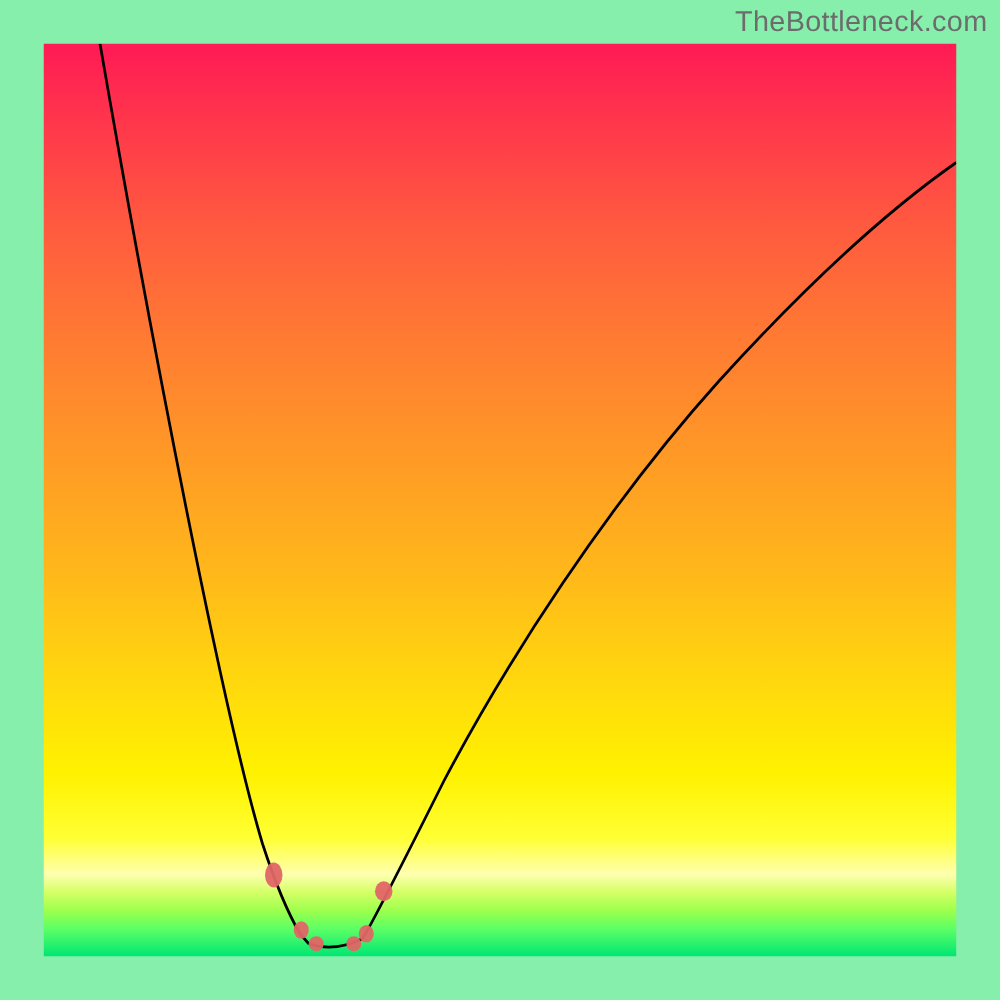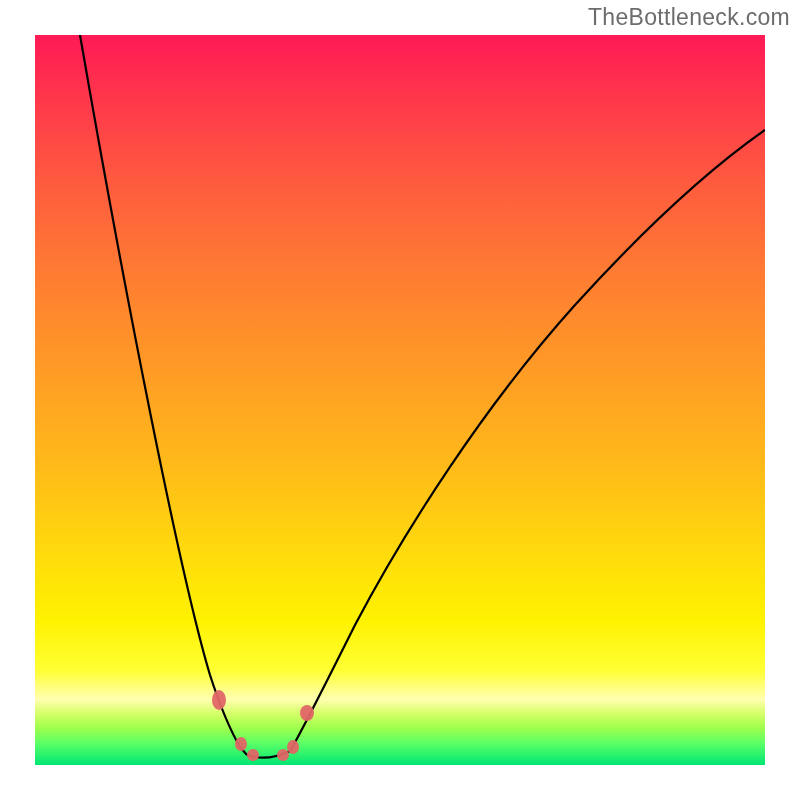--- a/index.html
+++ b/index.html
@@ -10,21 +10,21 @@
     background: #000;
     overflow: hidden;
     font-family: Arial, Helvetica, sans-serif;
   }
   .frame {
     position: absolute;
     top: 0;
     left: 0;
     width: 800px;
     height: 800px;
-    background: #ffffff;
+    background: #86efac;
   }
   .plot-area {
     position: absolute;
     top: 35px;
     left: 35px;
     width: 730px;
     height: 730px;
     background: linear-gradient(to bottom,
       #ff1a55 0%,
       #ff3b4a 10%,

